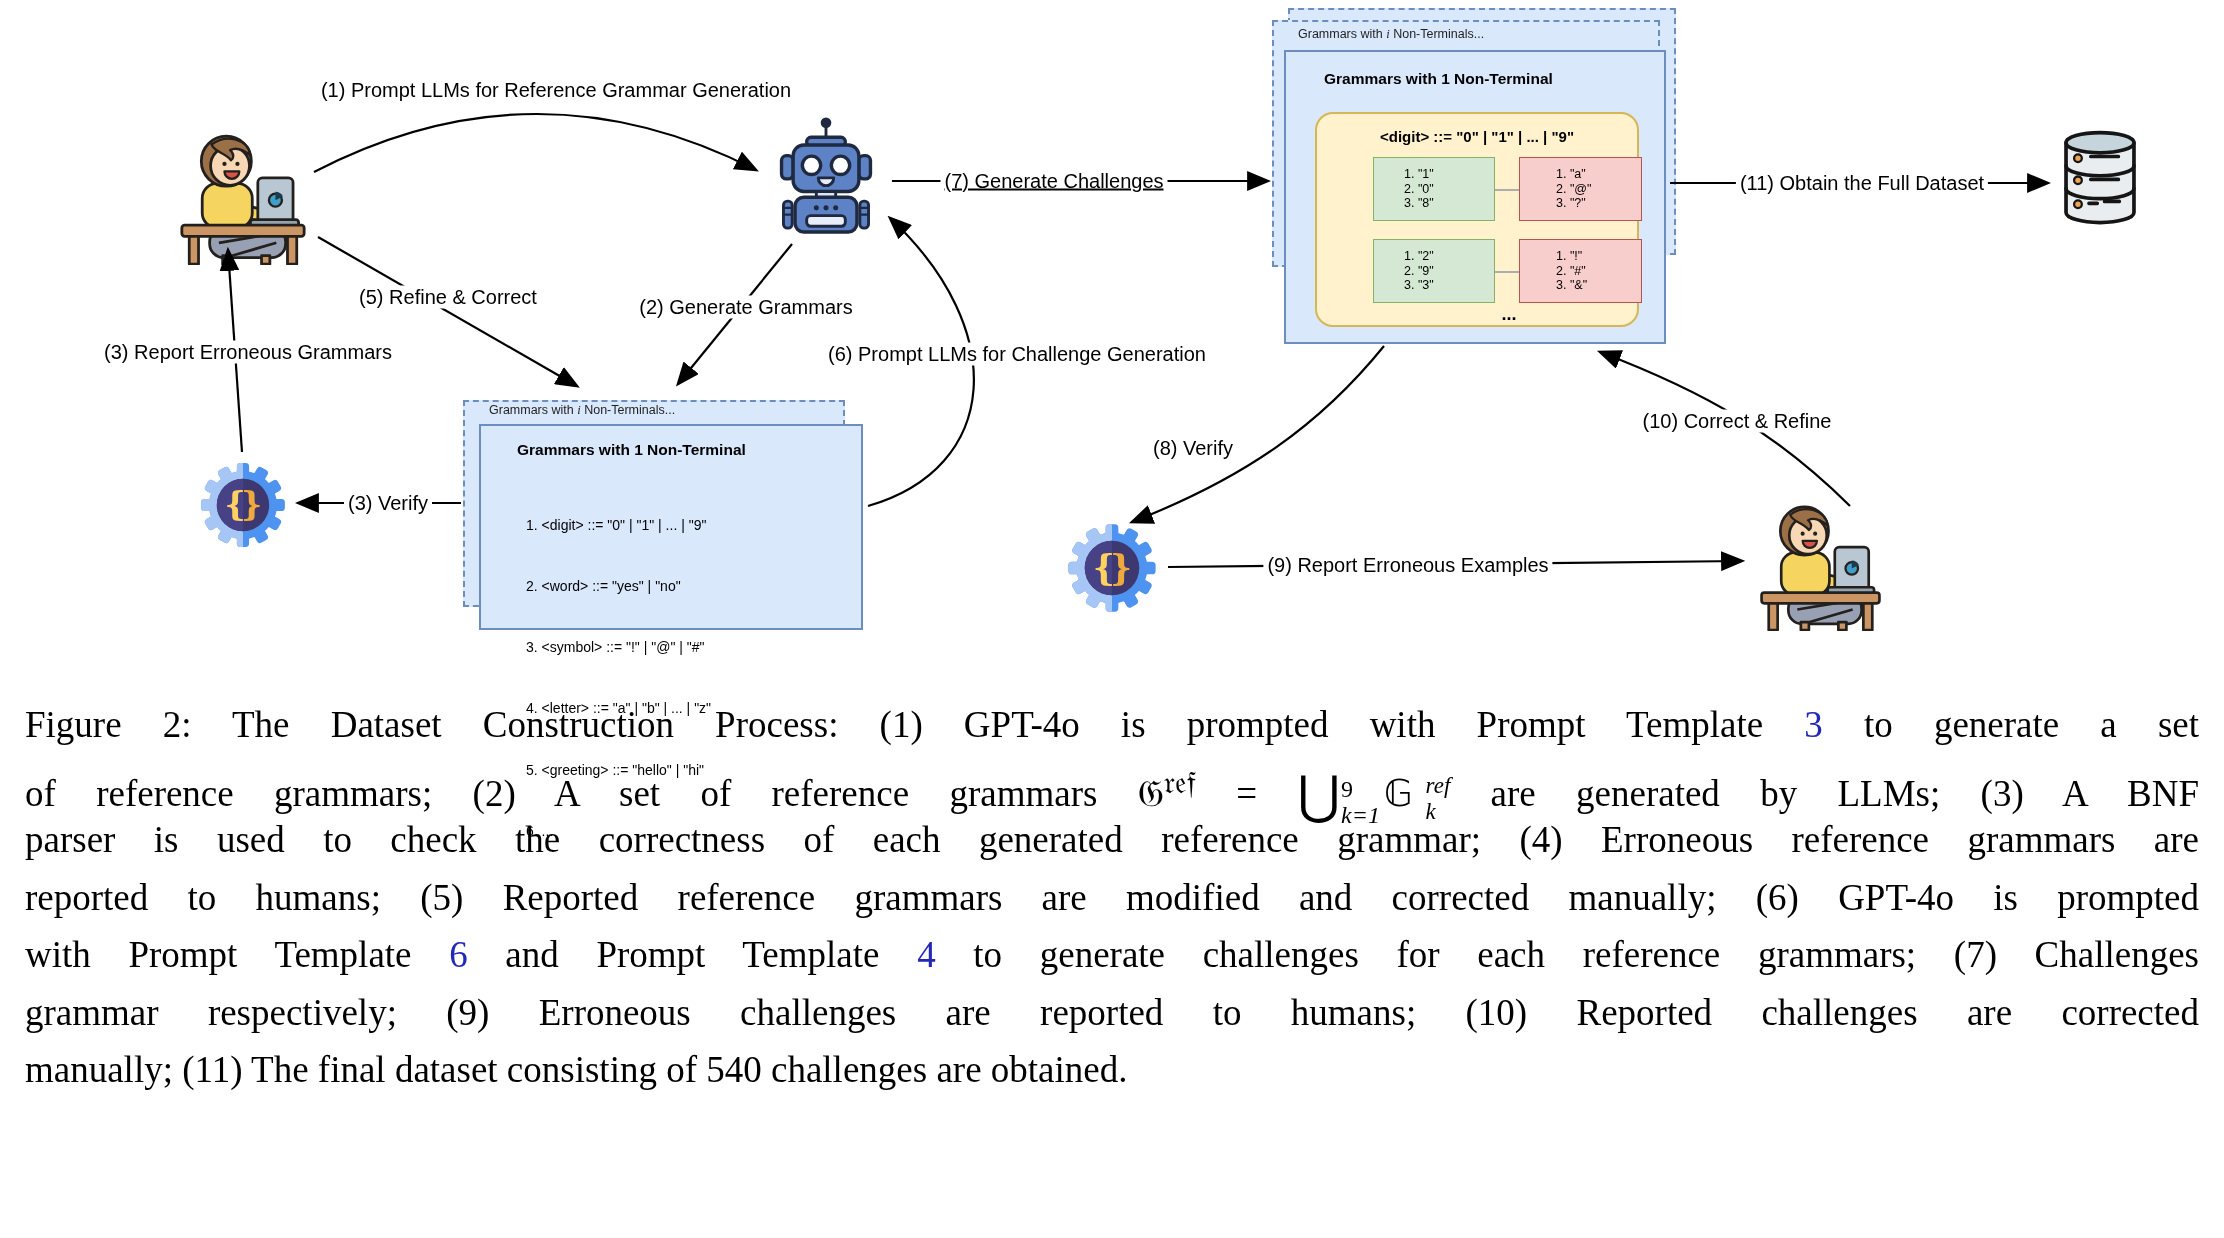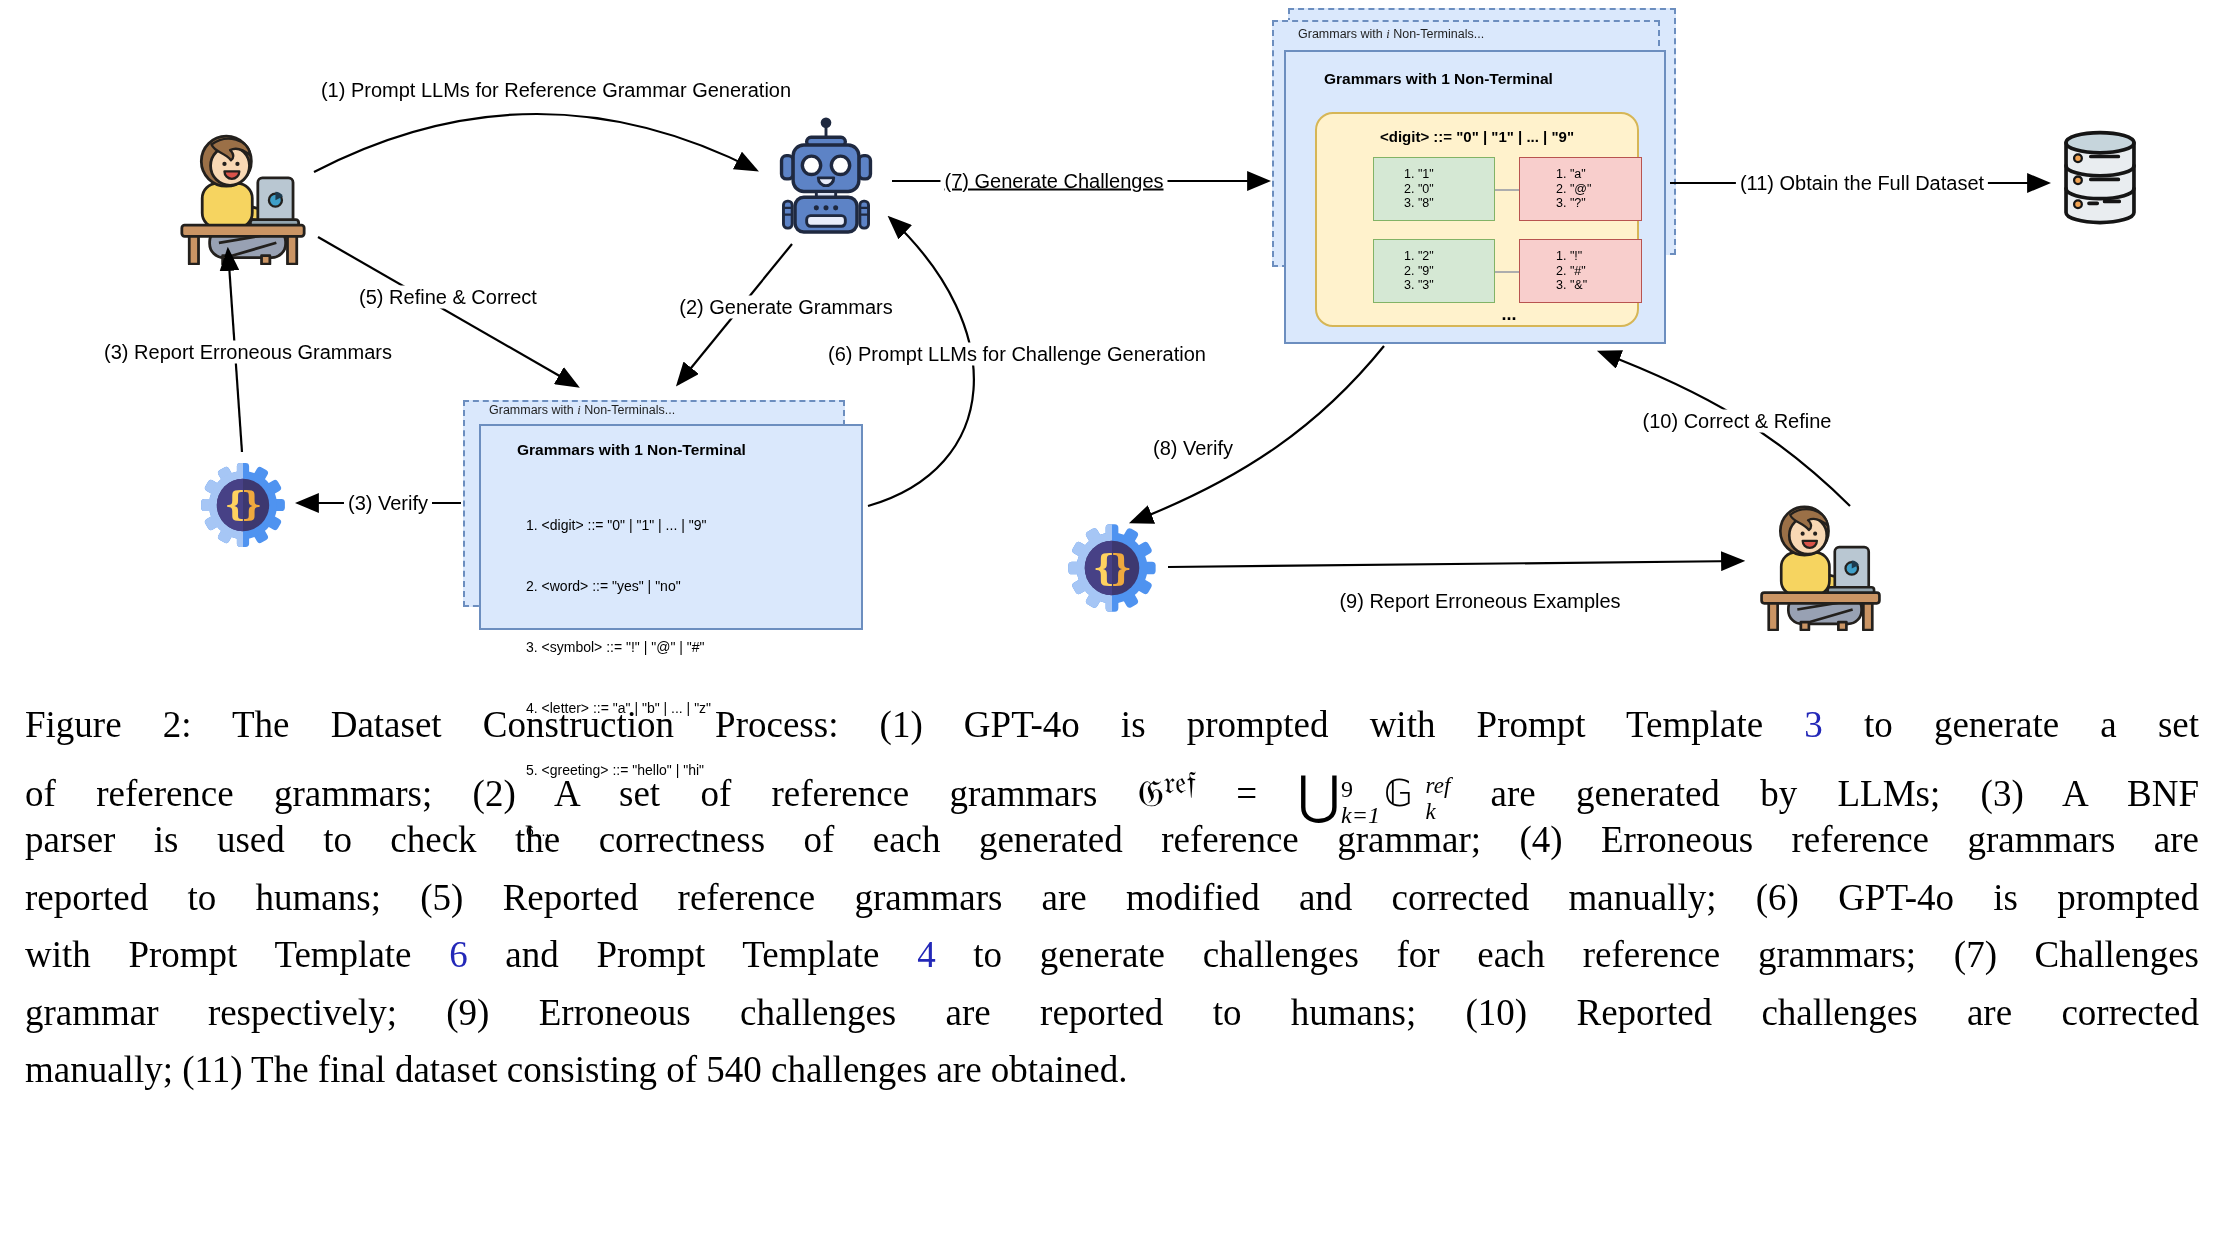--- a/index.html
+++ b/index.html
@@ -256,28 +256,28 @@
         <path d="M868,506 C1000,468 1010,330 890,218" marker-end="url(#ah)"></path>
         <path d="M892,181 L1268,181" marker-end="url(#ah)"></path>
         <path d="M1384,346 C1320,425 1245,478 1132,522" marker-end="url(#ah)"></path>
         <path d="M1168,567 L1742,561" marker-end="url(#ah)"></path>
         <path d="M1850,506 C1775,432 1705,392 1600,352" marker-end="url(#ah)"></path>
         <path d="M1670,183 L2048,183" marker-end="url(#ah)"></path>
       </g>
     </svg>
 
     <div class="flabel" style="left:556px;top:90px;">(1) Prompt LLMs for Reference Grammar Generation</div>
-    <div class="flabel" style="left:786px;top:307px;">(2) Generate Grammars</div>
+    <div class="flabel" style="left:746px;top:307px;">(2) Generate Grammars</div>
     <div class="flabel" style="left:388px;top:503px;">(3) Verify</div>
     <div class="flabel" style="left:248px;top:352px;">(3) Report Erroneous Grammars</div>
     <div class="flabel" style="left:448px;top:297px;">(5) Refine &amp; Correct</div>
     <div class="flabel" style="left:1017px;top:354px;">(6) Prompt LLMs for Challenge Generation</div>
     <div class="flabel" style="left:1054px;top:181px;text-decoration:underline;">(7) Generate Challenges</div>
     <div class="flabel" style="left:1193px;top:448px;">(8) Verify</div>
-    <div class="flabel" style="left:1480px;top:565px;margin-top:36px;">(9) Report Erroneous Examples</div>
+    <div class="flabel" style="left:1408px;top:565px;">(9) Report Erroneous Examples</div>
     <div class="flabel" style="left:1737px;top:421px;">(10) Correct &amp; Refine</div>
     <div class="flabel" style="left:1862px;top:183px;">(11) Obtain the Full Dataset</div>
   </div>
 
   <div class="caption">
     <div class="cap-line"><span>Figure 2: The Dataset Construction Process: (1) GPT-4o is prompted with Prompt Template </span><span class="ref-link">3</span><span> to generate a set</span></div>
     <div class="cap-line"><span>of reference grammars; (2) A set of reference grammars </span><span class="mfrak">𝔊</span><span class="fsup mfrak">𝔯𝔢𝔣</span><span> = </span><span class="cup">⋃</span><span class="limits"><span class="up">9</span><span class="lo">k=1</span></span><span class="mbb">𝔾</span><span class="stk2"><span>ref</span><span>k</span></span><span> are generated by LLMs; (3) A BNF</span></div>
     <div class="cap-line">parser is used to check the correctness of each generated reference grammar; (4) Erroneous reference grammars are</div>
     <div class="cap-line">reported to humans; (5) Reported reference grammars are modified and corrected manually; (6) GPT-4o is prompted</div>
     <div class="cap-line"><span>with Prompt Template </span><span class="ref-link">6</span><span> and Prompt Template </span><span class="ref-link">4</span><span> to generate challenges for each reference grammars; (7) Challenges</span></div>

